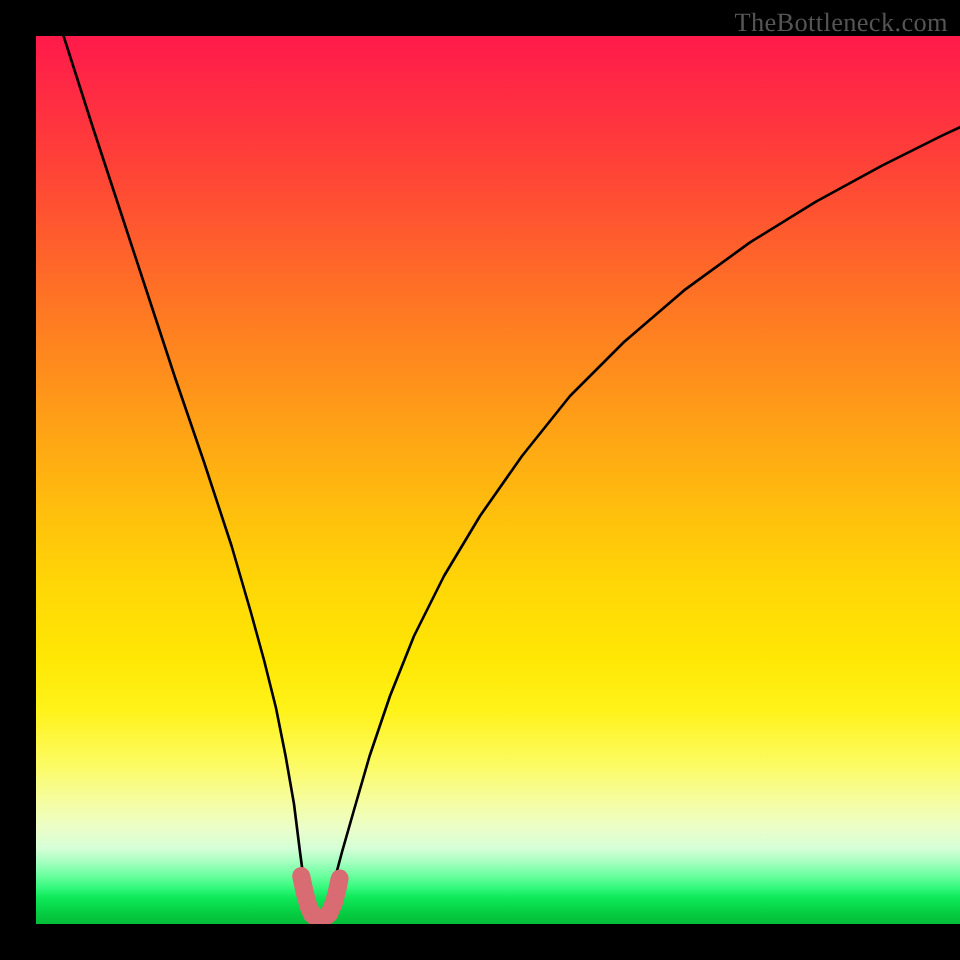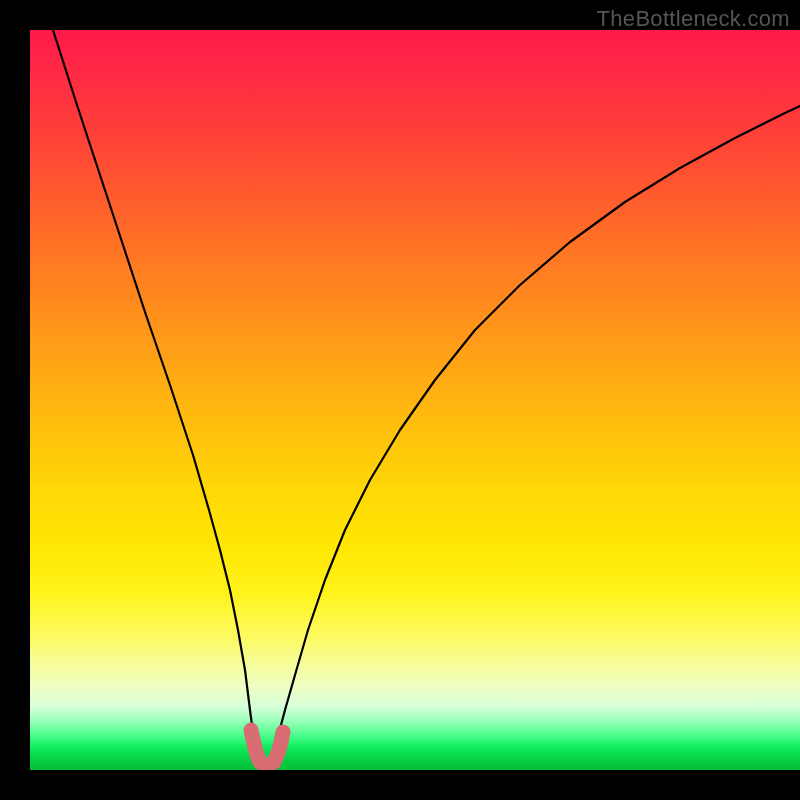--- a/index.html
+++ b/index.html
@@ -5,20 +5,21 @@
   * { margin: 0; padding: 0; box-sizing: border-box; }
   html, body { width: 800px; height: 800px; overflow: hidden; }
   body { background: #000; font-family: Arial, sans-serif; }
   .frame {
     position: absolute;
     left: 30px;
     top: 0;
     width: 770px;
     height: 784px;
     background: #000;
+    font-family: Liberation Serif, serif;
   }
   .gradient-area {
     position: absolute;
     left: 0;
     top: 30px;
     width: 770px;
     height: 740px;
     background: linear-gradient(to bottom,
       #ff1a4a 0%,
       #ff2a44 6%,

